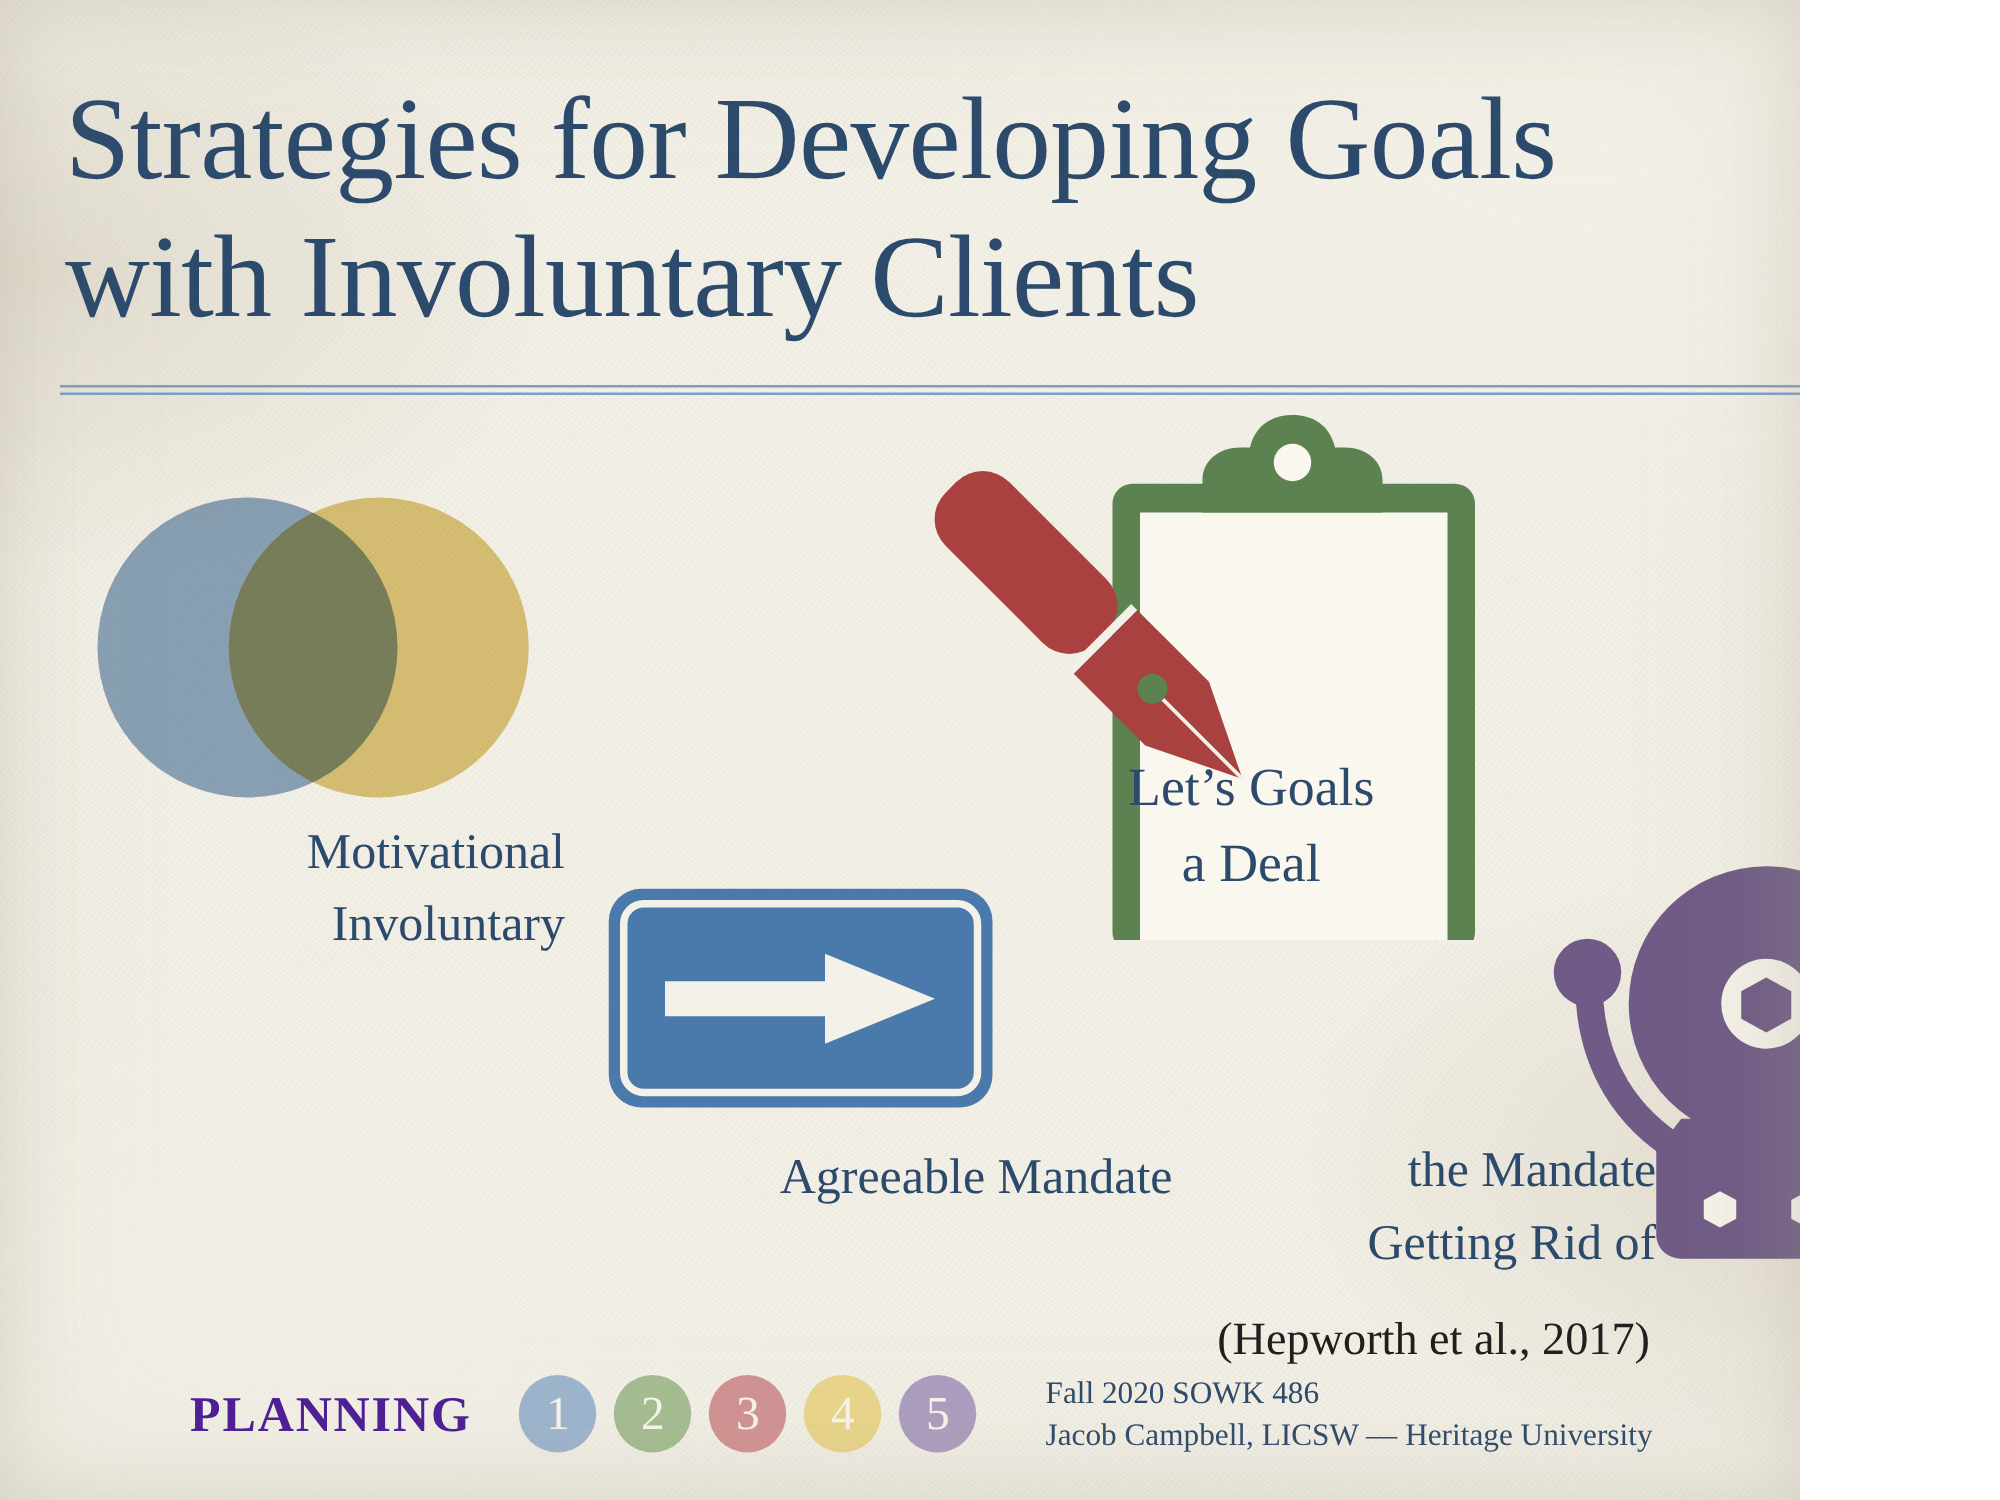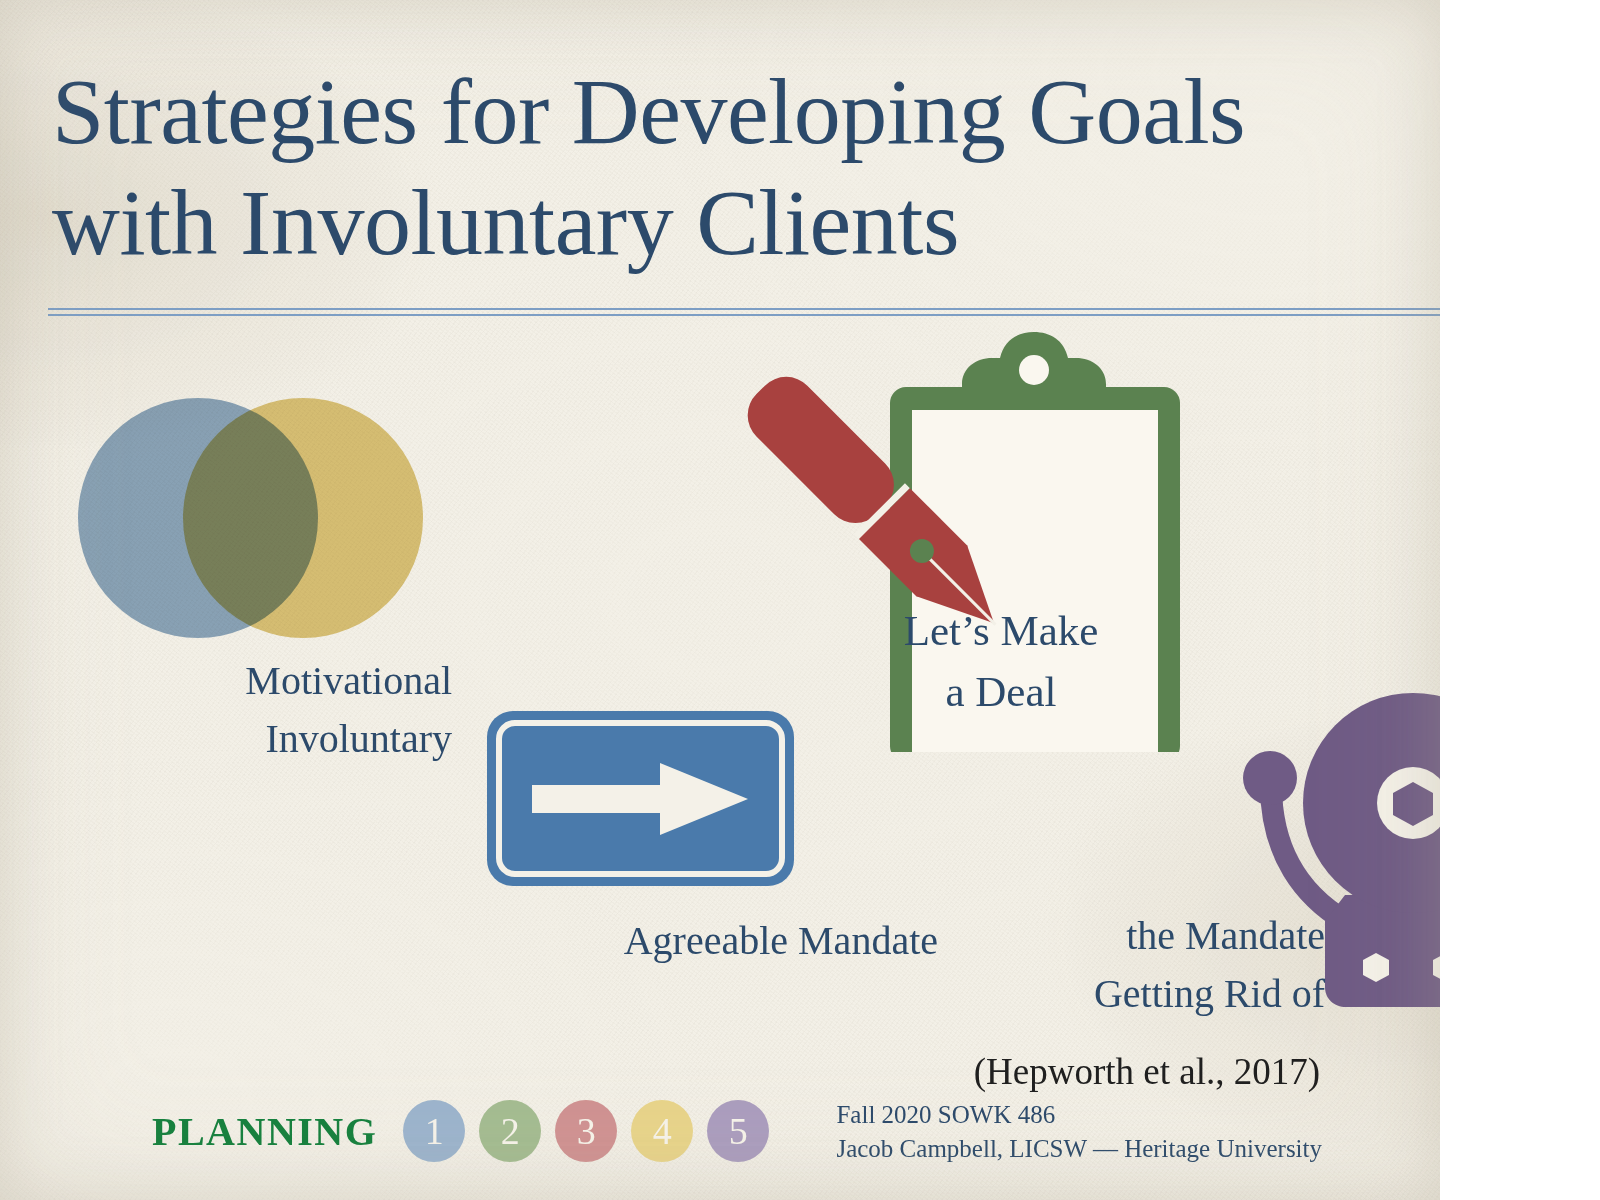--- a/index.html
+++ b/index.html
@@ -183,22 +183,22 @@
     left: 152px;
     top: 1100px;
     display: flex;
     align-items: center;
     gap: 14px;
   }
   #planning-label {
     font-size: 40px;
     font-weight: bold;
     letter-spacing: 1.5px;
-    color: #15803d;
-    margin-right: 12px;
+    color: #4c1d95;
+    margin-right: 24px;
   }
   .step-circle {
     width: 62px;
     height: 62px;
     border-radius: 50%;
     display: flex;
     align-items: center;
     justify-content: center;
     font-size: 38px;
     color: #f6f3ea;
@@ -260,21 +260,21 @@
         <path d="M205,92 L286,92 L330,128 L286,164 L205,164 Z" fill="#a8413f"></path>
 
         <path d="M286,92 L360,128 L286,164 Z" fill="#a8413f"></path>
 
         <path d="M262,128 L362,128" stroke="#f3f0e7" stroke-width="3"></path>
 
         <circle cx="258" cy="128" r="12" fill="#5b8250"></circle>
       </g>
     </svg>
     <div id="clipboard-text">
-      <div>Let’s Make</div>
+      <div>Let’s Goals</div>
       <div>a Deal</div>
     </div>
   </div>
 
   <div id="bell-group">
     <svg width="370" height="330" viewBox="0 0 370 330">
 
       <path d="M46,100 C46,170 80,212 120,236" stroke="#6f5b85" stroke-width="22" fill="none" stroke-linecap="round"></path>
       <circle cx="45" cy="93" r="27" fill="#6f5b85"></circle>
 

